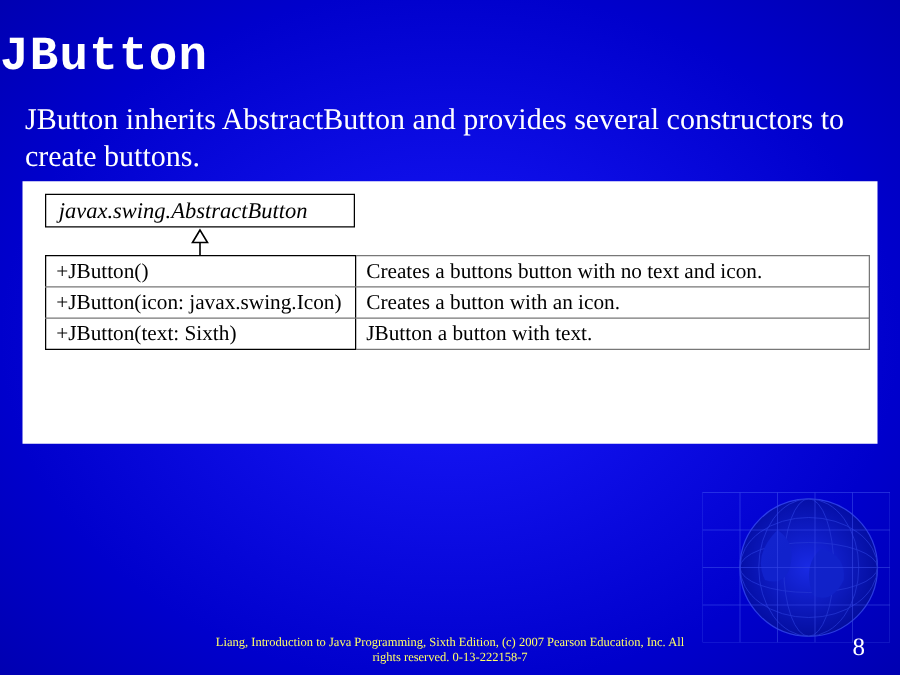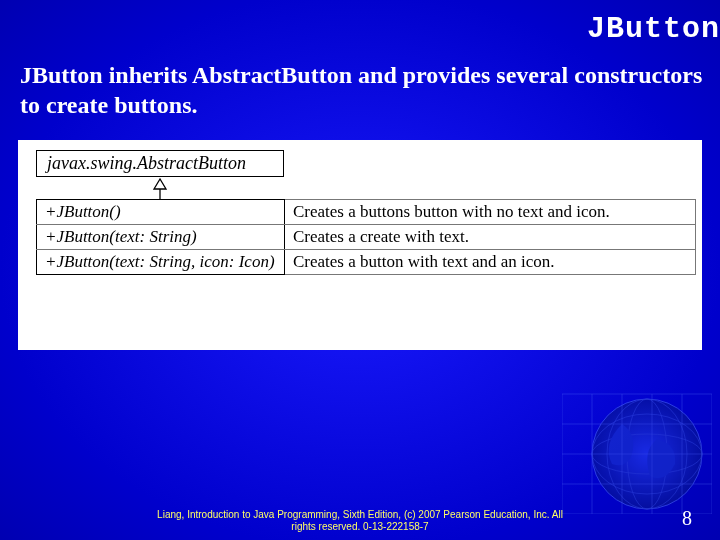--- a/index.html
+++ b/index.html
@@ -5,34 +5,33 @@
   * { box-sizing: border-box; margin: 0; padding: 0; }
   html, body { width: 720px; height: 540px; overflow: hidden; }
   body {
     background: radial-gradient(ellipse 900px 700px at 360px 270px, #1a1aff 0%, #0000cc 40%, #000088 80%, #000055 100%);
     font-family: "Times New Roman", Times, serif;
     color: #fff;
     position: relative;
   }
   .title {
     font-family: "Courier New", Courier, monospace;
-    font-size: 30px;
+    font-size: 38px;
     font-weight: bold;
-    text-align: right;
-    padding-top: 12px;
+    text-align: left;
+    padding-top: 24px;
     letter-spacing: 1px;
   }
   .subtitle {
     font-size: 24px;
     padding: 14px 12px 0 20px;
     line-height: 1.25;
-    font-weight: bold;
   }
   .diagram-wrap {
-    margin: 20px 18px 0 18px;
+    margin: 4px 18px 0 18px;
     background: #fff;
     color: #000;
     padding: 10px 10px 10px 10px;
     height: 210px;
   }
   .class-box {
     border: 1.5px solid #000;
     font-style: italic;
     font-family: "Times New Roman", serif;
     font-size: 18px;
@@ -61,35 +60,35 @@
   .uml-table td {
     border: 0.5px solid #777;
     font-family: "Times New Roman", serif;
     font-size: 17px;
     padding: 2px 8px;
     vertical-align: middle;
     background: #fff;
     color: #000;
   }
   .uml-table col.left { width: 248px; }
-  .uml-table td.left { border-right: 1.5px solid #000; border-left: 1.5px solid #000; font-style: italic; }
+  .uml-table td.left { border-right: 1.5px solid #000; border-left: 1.5px solid #000; }
   .uml-table tr:first-child td.left { border-top: 1.5px solid #000; }
   .uml-table tr:last-child td.left { border-bottom: 1.5px solid #000; }
   .footer {
     position: absolute;
     bottom: 8px;
     left: 0;
     width: 100%;
     display: flex;
     align-items: center;
   }
   .footer-text {
     flex: 1;
     text-align: center;
-    font-family: Liberation Sans, sans-serif;
+    font-family: Liberation Serif, serif;
     font-size: 10px;
     color: #ffff66;
     line-height: 1.15;
     padding: 0 92px;
   }
   .slide-num {
     position: absolute;
     right: 28px;
     bottom: 10px;
     font-family: "Times New Roman", serif;
@@ -153,26 +152,26 @@
     <colgroup>
         <col class="left">
         <col>
       </colgroup>
     <tbody id="uml-rows">
         <tr>
           <td class="left">+JButton()</td>
           <td>Creates a buttons button with no text and icon.</td>
         </tr>
         <tr>
-          <td class="left">+JButton(text: String)</td>
-          <td>Creates a create with text.</td>
+          <td class="left">+JButton(icon: javax.swing.Icon)</td>
+          <td>Creates a button with an icon.</td>
         </tr>
         <tr>
-          <td class="left">+JButton(text: String, icon: Icon)</td>
-          <td>Creates a button with text and an icon.</td>
+          <td class="left">+JButton(text: Sixth)</td>
+          <td>JButton a button with text.</td>
         </tr>
       </tbody>
   </table>
 </div>
 
 <div class="footer">
   <div class="footer-text">
     <span>Liang, Introduction to Java Programming, Sixth Edition, (c) 2007 Pearson Education, Inc. All</span><br>
     <span>rights reserved. 0-13-222158-7</span>
   </div>

